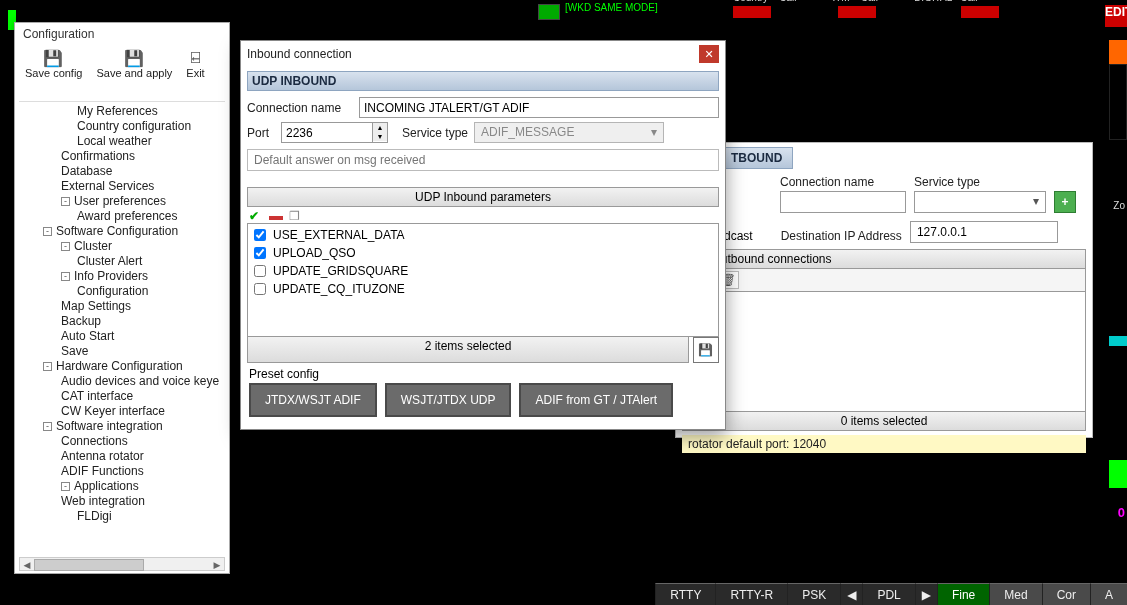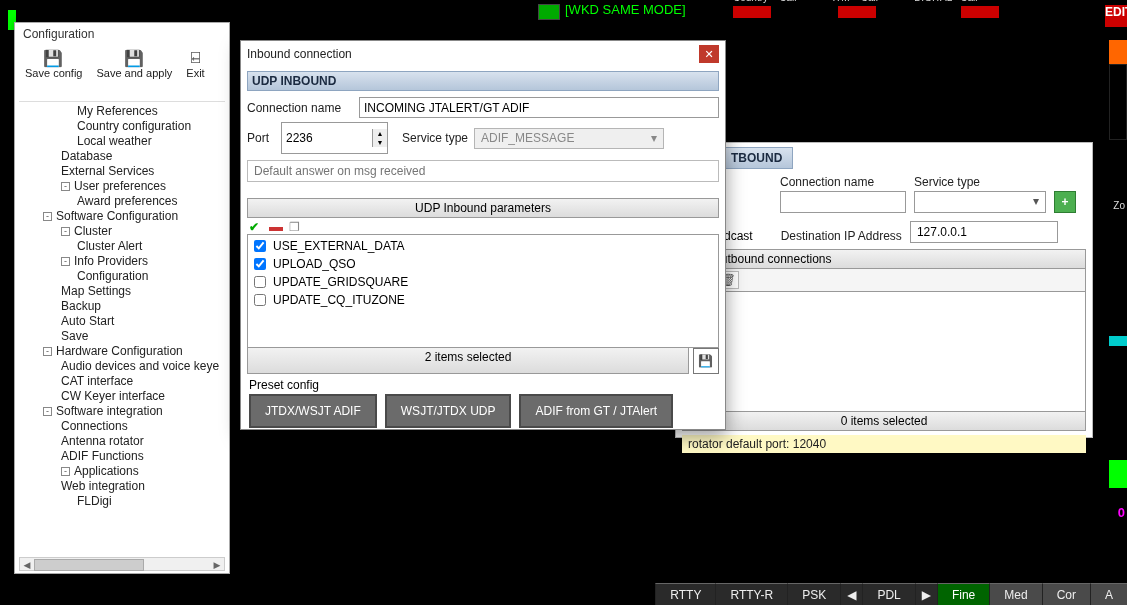--- a/index.html
+++ b/index.html
@@ -1,21 +1,21 @@
 <!DOCTYPE html>
 <html><head>
 <meta charset="utf-8">
 <style>
   * { box-sizing: border-box; font-family: "Segoe UI", Tahoma, sans-serif; font-size: 12px; }
   body { margin: 0; padding: 0; background: #000; width: 1127px; height: 605px; overflow: hidden; position: relative; }
   
   .app-bg { position: absolute; inset: 0; background: #000; }
   .bg-green1 { position:absolute; left:8px; top:10px; width:8px; height:20px; background:#0f0; }
   .bg-green2 { position:absolute; left:538px; top:4px; width:22px; height:16px; background:#0a0; border:1px solid #444; }
-  .bg-wkd { position:absolute; left:565px; top:2px; color:#0f0; font-size:13px; }
+  .bg-wkd { position:absolute; left:565px; top:2px; color:#0f0; font-size:10px; }
   .bg-red1 { position:absolute; left:733px; top:6px; width:38px; height:12px; background:#c00; }
   .bg-red2 { position:absolute; left:838px; top:6px; width:38px; height:12px; background:#c00; }
   .bg-red3 { position:absolute; left:961px; top:6px; width:38px; height:12px; background:#c00; }
   .bg-hdr  { position:absolute; left:733px; top:-8px; color:#ddd; font-size:10px; white-space:pre; }
   .bg-edit { position:absolute; right:0; top:5px; width:22px; height:22px; background:#c00; color:#fff; font-size:12px; font-weight:bold; text-align:center; }
   .bg-bar-o  { position:absolute; right:0; top:40px; width:18px; height:24px; background:#f60; }
   .bg-bar-bk { position:absolute; right:0; top:64px; width:18px; height:76px; background:#000; border:1px solid #222;}
   .bg-zo { position:absolute; right:2px; top:200px; color:#ddd; font-size:10px; }
   .bg-cyan { position:absolute; right:0; top:336px; width:18px; height:10px; background:#0cc; }
   .bg-grn  { position:absolute; right:0; top:460px; width:18px; height:28px; background:#0f0; }
@@ -50,21 +50,21 @@
   .inbound-titlebar { display:flex; align-items:center; padding:4px 6px 8px 6px; }
   .inbound-title { flex:1; color:#222; }
   .close-x { width:20px; height:18px; background:#c0392b; color:#fff; text-align:center; line-height:18px; font-size:11px; cursor:pointer;}
   .section-header {
     margin:0 6px 4px 6px; padding:2px 4px; background:linear-gradient(#d8e2ee,#b5c6da);
     border:1px solid #8ea5c0; font-weight:bold; color:#1b2a40;
   }
   .form-row { display:flex; align-items:center; gap:6px; padding:2px 6px; }
   .form-label { color:#222; }
   .text-input { border:1px solid #999; padding:2px 4px; height:21px; background:#fff; }
-  .spinner { display:flex; border:1px solid #999; height:32px;align-items:center; }
+  .spinner { display:flex; border:1px solid #999; height:21px; }
   .spinner input { border:none; width:90px; padding:2px 4px; outline:none; }
   .spinner .spin-btns { display:flex; flex-direction:column; border-left:1px solid #999; }
   .spinner .spin-btns div { width:14px; height:9px; font-size:7px; text-align:center; line-height:9px; background:#eee; cursor:pointer;}
   .select-dis { border:1px solid #b5b5b5; background:#efefef; color:#888; padding:2px 18px 2px 6px; height:21px; position:relative; width:190px;}
   .select-dis::after { content:"▾"; position:absolute; right:6px; top:2px; color:#888;}
   .placeholder-input { margin:4px 6px; padding:3px 6px; border:1px solid #bbb; color:#888; height:22px; }
   .param-header { margin:16px 6px 0 6px; padding:2px 0; text-align:center; border:1px solid #999; background:linear-gradient(#f2f2f2,#dcdcdc); }
   .mini-toolbar { display:flex; gap:6px; padding:2px 8px; align-items:center;}
   .mini-toolbar .ico { width:14px; height:12px; cursor:pointer; }
   .ico-check { color:#0a0; font-weight:bold;}
@@ -139,20 +139,21 @@
     <div class="toolbar-btn">
       <span class="toolbar-icon">⍇</span>
       <span class="toolbar-label">Exit</span>
     </div>
   </div>
   <div class="tree-wrap">
     <div class="tree" id="tree">
         <div class="tree-node ind2"><span>My References</span></div>
         <div class="tree-node ind2"><span>Country configuration</span></div>
         <div class="tree-node ind2"><span>Local weather</span></div>
+        <div class="tree-node ind1"><span>Confirmations</span></div>
         <div class="tree-node ind1"><span>Database</span></div>
         <div class="tree-node ind1"><span>External Services</span></div>
         <div class="tree-node ind1"><span class="tree-toggle">-</span><span>User preferences</span></div>
         <div class="tree-node ind2"><span>Award preferences</span></div>
         <div class="tree-node ind0"><span class="tree-toggle">-</span><span>Software Configuration</span></div>
         <div class="tree-node ind1"><span class="tree-toggle">-</span><span>Cluster</span></div>
         <div class="tree-node ind2"><span>Cluster Alert</span></div>
         <div class="tree-node ind1"><span class="tree-toggle">-</span><span>Info Providers</span></div>
         <div class="tree-node ind2"><span>Configuration</span></div>
         <div class="tree-node ind1"><span>Map Settings</span></div>

